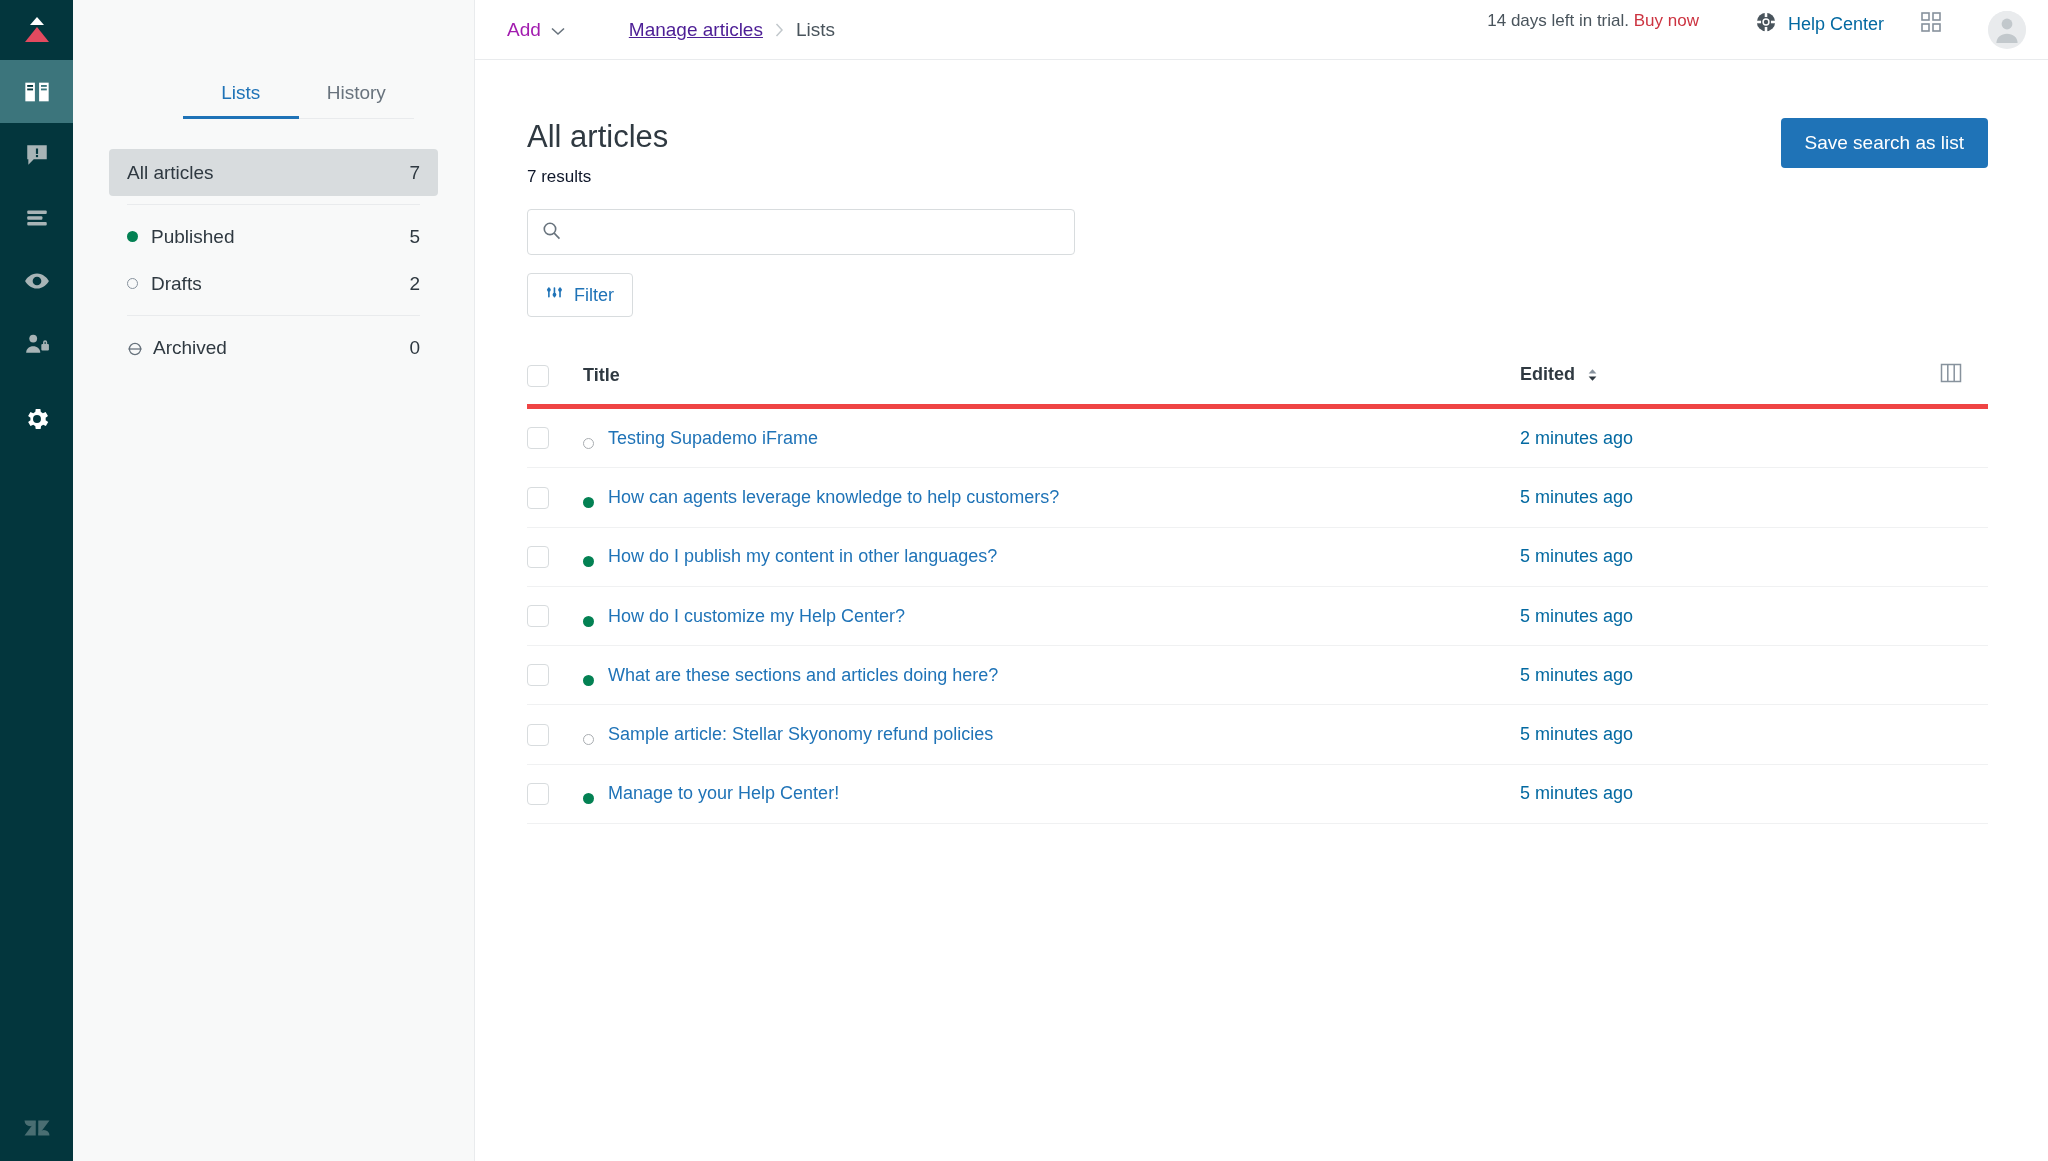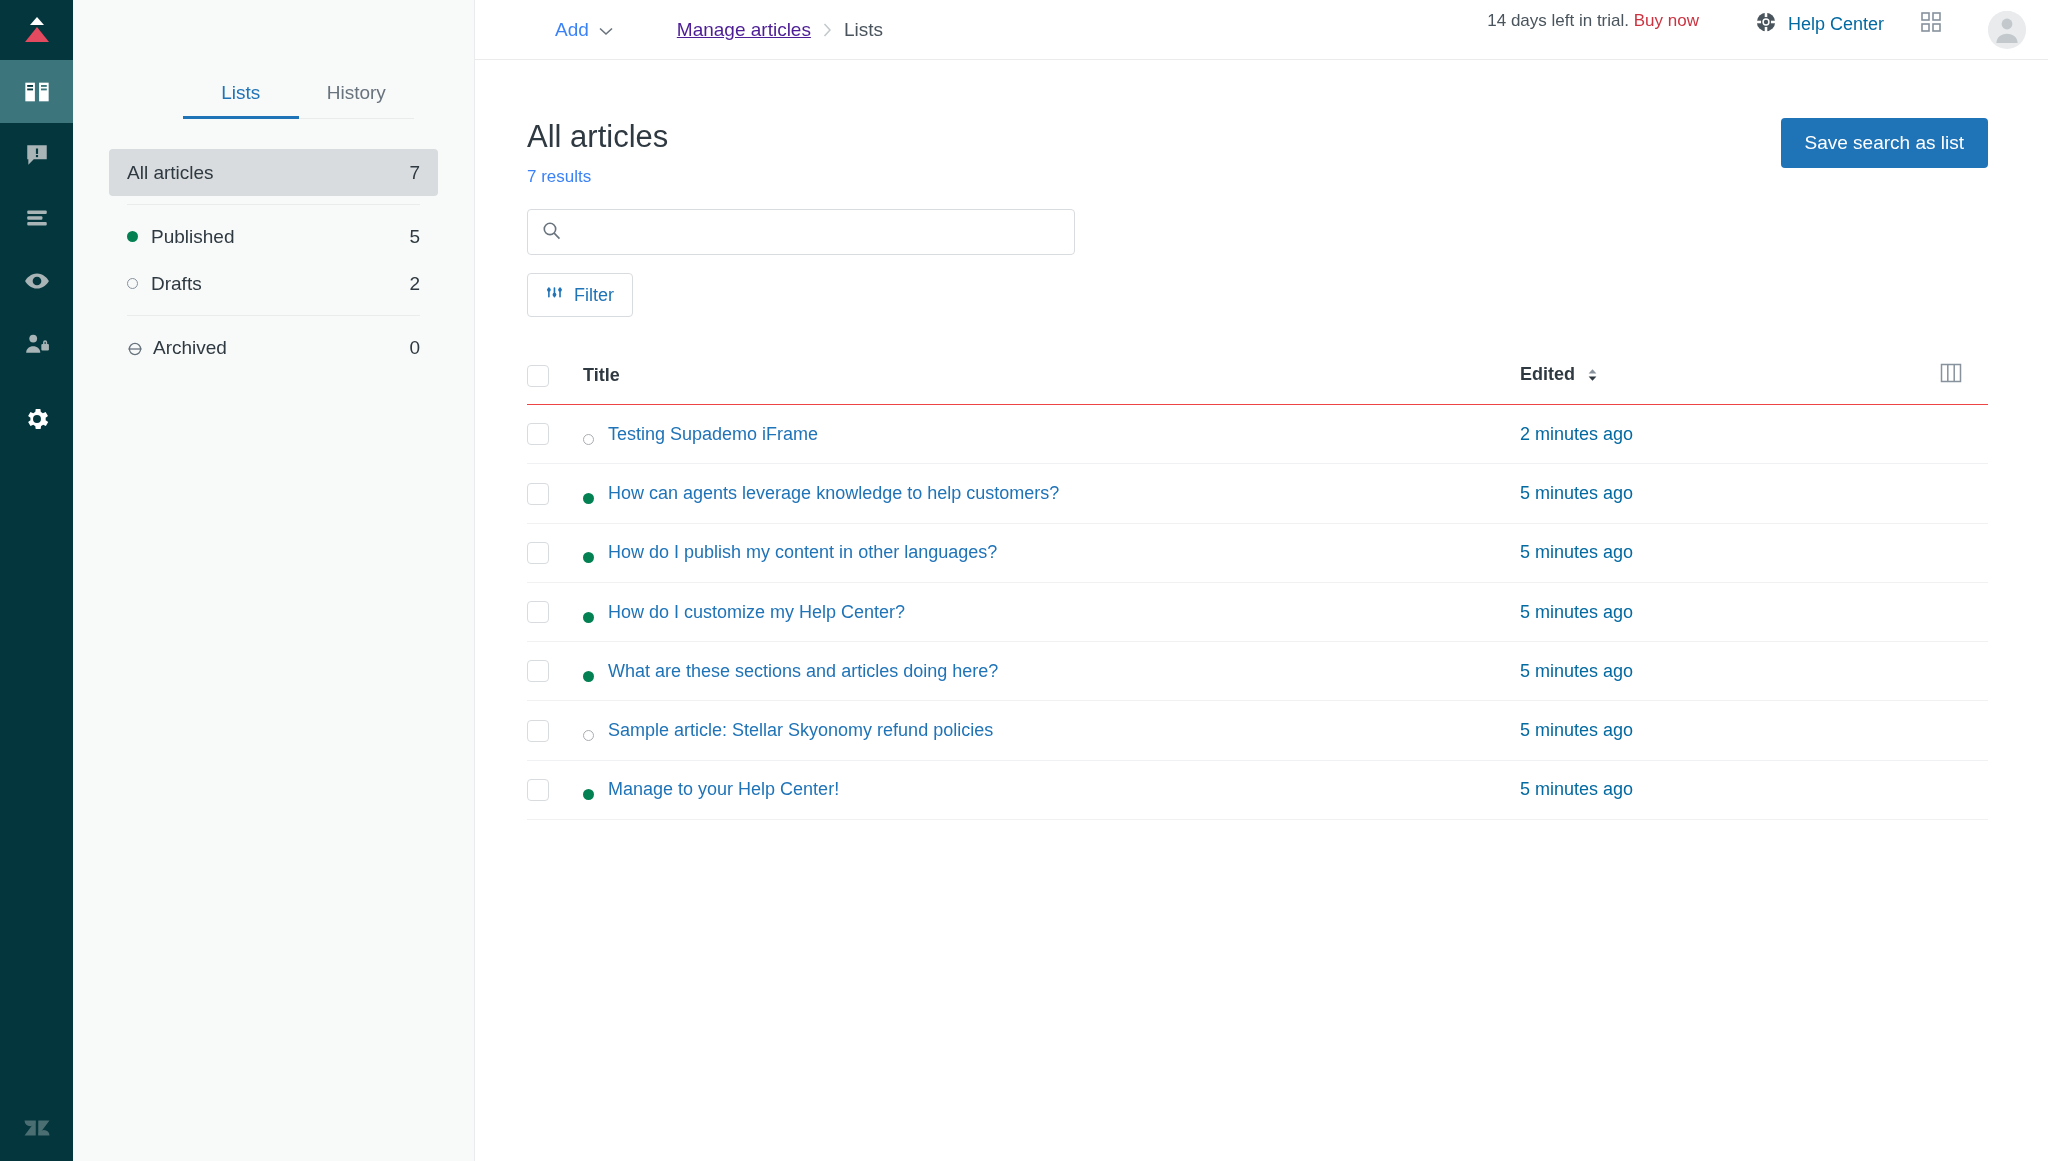--- a/index.html
+++ b/index.html
@@ -86,23 +86,22 @@
     height: 60px; min-height: 60px;
     background: #ffffff;
     border-bottom: 1px solid #e9ebed;
     display: flex; align-items: center;
     padding: 0 22px 0 0;
     position: relative;
   }
   .topbar-left { display: flex; align-items: center; gap: 0; padding-left: 24px; }
   .add-btn {
     display: flex; align-items: flex-end; gap: 10px;
-    font-size: 19px; color: #3b82f6; cursor: pointer;
+    font-size: 19px; color: #a21caf; cursor: pointer;
     padding: 6px 8px;
-    margin-left: 48px;
   }
   .breadcrumb { display: flex; align-items: center; margin-left: 56px; gap: 12px; }
   .bc-link { font-size: 19px; color: #4c1d95; cursor: pointer; text-decoration: underline; }
   .bc-sep { color: #c2c8cc; font-size: 16px; display: flex; align-items: center; }
   .bc-current { font-size: 19px; color: #49545c; }
 
   .topbar-right {
     margin-left: auto; display: flex; align-items: flex-start; gap: 12px;
   }
   .trial { font-size: 17px; color: #49545c; margin-right: 44px; }
@@ -114,21 +113,21 @@
   .grid-btn { cursor: pointer; display: flex; align-items: center; margin-right: 34px; }
   .avatar {
     width: 38px; height: 38px; border-radius: 50%;
     background: #e9ebed; display: flex; align-items: center; justify-content: center;
     cursor: pointer; overflow: hidden;
   }
 
   .content { flex: 1; padding: 58px 60px 0 52px; overflow: hidden; position: relative; }
   .content-head { display: flex; align-items: flex-start; }
   .page-title { font-size: 31px; color: #2f3941; font-weight: 400; line-height: 1.2; }
-  .results { font-size: 17px; color: #3b82f6; margin-top: 12px; }
+  .results { font-size: 17px; color: #0f172a; margin-top: 12px; }
   .primary-btn {
     margin-left: auto;
     background: #1f73b7; color: #fff;
     border: none; border-radius: 4px;
     font-size: 19px; font-family: inherit;
     padding: 14px 24px; cursor: pointer;
   }
 
   .search-wrap {
     margin-top: 22px; width: 548px; height: 46px;
@@ -147,21 +146,21 @@
     display: inline-flex; align-items: center; gap: 11px;
     border: 1px solid #d8dcde; border-radius: 4px;
     background: #fff; cursor: pointer;
     font-size: 18px; font-family: inherit; color: #1f73b7;
     padding: 10px 18px;
   }
 
   table.articles { width: 100%; border-collapse: collapse; margin-top: 32px; }
   table.articles th {
     text-align: left; font-size: 18px; color: #2f3941; font-weight: bold;
-    padding: 14px 0 16px 0; border-bottom: 1px solid #ef4444;
+    padding: 14px 0 16px 0; border-bottom: 5px solid #ef4444;
   }
   table.articles td {
     font-size: 18px; padding: 18px 0; border-bottom: 1px solid #f0f1f2;
     vertical-align: middle;
   }
   .col-check { width: 56px; }
   .col-title { }
   .col-edited { width: 420px; }
   .col-settings { width: 48px; text-align: right; }
   .cb {

